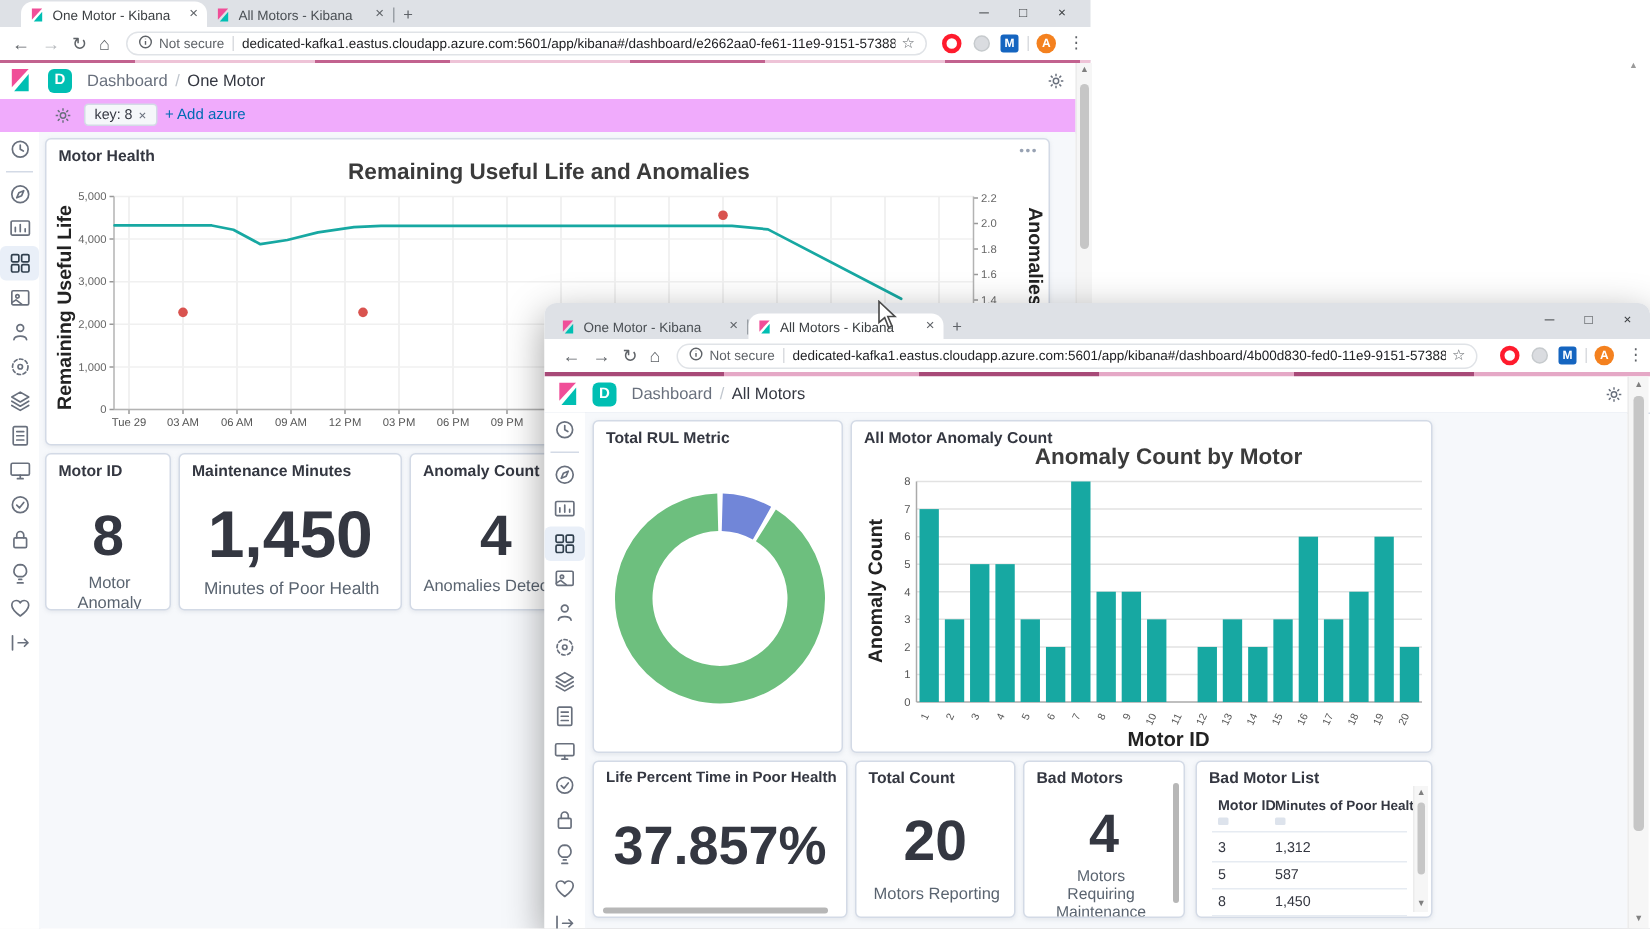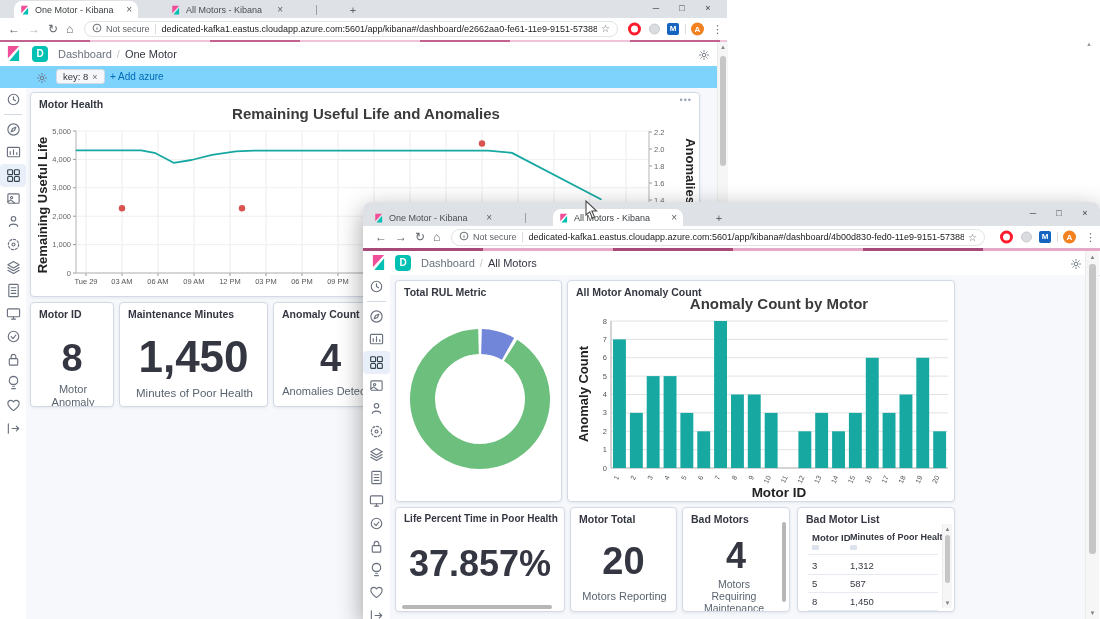--- a/index.html
+++ b/index.html
@@ -2,21 +2,21 @@
 <html><head>
 <meta charset="utf-8">
 <style>
   html,body{margin:0;padding:0;}
   body{width:1100px;height:619px;position:relative;background:#ffffff;overflow:hidden;
        font-family:"Liberation Sans",sans-serif;-webkit-font-smoothing:antialiased;}
   .abs{position:absolute;}
   .win{position:absolute;background:#fff;}
   
   .tabstrip{position:absolute;left:0;top:0;right:0;background:#dee1e6;}
-  .tabs-row{position:absolute;display:flex;align-items:flex-end;gap:27px;}
+  .tabs-row{position:absolute;display:flex;align-items:flex-end;}
   .tab{height:17px;border-radius:8px 8px 0 0;display:flex;align-items:center;
        padding:0 6px;font-size:9px;color:#4a4f54;box-sizing:border-box;}
   .tab.active{background:#ffffff;color:#3c4043;}
   .tab .fav{width:10px;height:10px;margin-right:5px;flex:0 0 auto;}
   .tab .tlabel{white-space:nowrap;overflow:hidden;flex:1 1 auto;}
   .tab .tclose{margin-left:6px;color:#5f6368;font-size:10px;line-height:10px;}
   .tabdiv{width:1px;height:10px;background:#9aa0a6;margin:0 0 3px 0;}
   .newtab{width:18px;height:16px;text-align:center;font-size:11px;color:#5f6368;line-height:16px;}
   .winctl{position:absolute;top:0;display:flex;}
   .ctl{width:26px;height:17px;line-height:17px;text-align:center;font-size:9px;color:#3d4043;}
@@ -42,21 +42,21 @@
   .loadbar.strong{background:repeating-linear-gradient(90deg,#a84a78 0 120px,#e5a8c6 120px 250px);}
   
   .kbheader{position:absolute;left:0;right:0;background:#fff;border-bottom:1px solid #d3dae6;}
   .kblogo{position:absolute;}
   .spacebadge{position:absolute;background:#00bfb3;color:#fff;border-radius:4px;font-weight:bold;
               font-size:10px;text-align:center;}
   .crumb{position:absolute;font-size:11px;color:#69707d;white-space:nowrap;}
   .crumb .page{color:#343741;}
   .crumb .sep{color:#c0c6ce;margin:0 5px;}
   .gearbtn{position:absolute;}
-  .filterbar{position:absolute;left:0;right:4px;background:#7dd3fc;border-bottom:1px solid #d3dae6;}
+  .filterbar{position:absolute;left:0;right:4px;background:#f0abfc;border-bottom:1px solid #d3dae6;}
   .fpill{position:absolute;background:#f5f7fa;border:1px solid #d3dae6;border-radius:3px;
          font-size:9.5px;color:#343741;padding:1px 6px;display:flex;align-items:center;gap:4px;}
   .fpill .px{color:#69707d;font-size:9px;}
   .addfilter{position:absolute;color:#006bb4;font-size:10px;}
   .sidebar{position:absolute;background:#fff;border-right:1px solid #d3dae6;}
   .nav-item{width:100%;height:23px;display:flex;align-items:center;justify-content:center;box-sizing:border-box;}
   .nav-item.active{background:#e9eff8;border-radius:4px;}
   .nav-div{height:1px;background:#d3dae6;margin:3px 4px;}
   .kbcontent{position:absolute;background:#f6f8fb;}
   .panel{position:absolute;background:#fff;border:1px solid #d3dae6;border-radius:4px;
@@ -603,21 +603,21 @@
           </svg>
       </div>
 
       <div class="panel" style="left:5px;top:232px;width:170px;height:105px;">
         <span class="ptitle" style="font-size:10px;">Life Percent Time in Poor Health</span>
         <div class="metric-val" style="top:38px;font-size:36px;">37.857%</div>
         <div class="minibar" style="left:6px;top:97px;width:150px;height:4px;"></div>
       </div>
 
       <div class="panel" style="left:180px;top:232px;width:107px;height:105px;">
-        <span class="ptitle">Motor Total</span>
+        <span class="ptitle">Total Count</span>
         <div class="metric-val" style="top:34px;font-size:38px;">20</div>
         <div class="metric-lbl" style="left:4px;top:82px;width:99px;font-size:11px;">Motors Reporting</div>
       </div>
 
       <div class="panel" style="left:292px;top:232px;width:108px;height:105px;">
         <span class="ptitle">Bad Motors</span>
         <div class="metric-val" style="top:30px;font-size:36px;">4</div>
         <div class="metric-lbl" style="left:18px;top:70px;width:66px;font-size:10.5px;">Motors Requiring Maintenance</div>
         <div class="minibar" style="left:99px;top:14px;width:4px;height:80px;"></div>
       </div>

